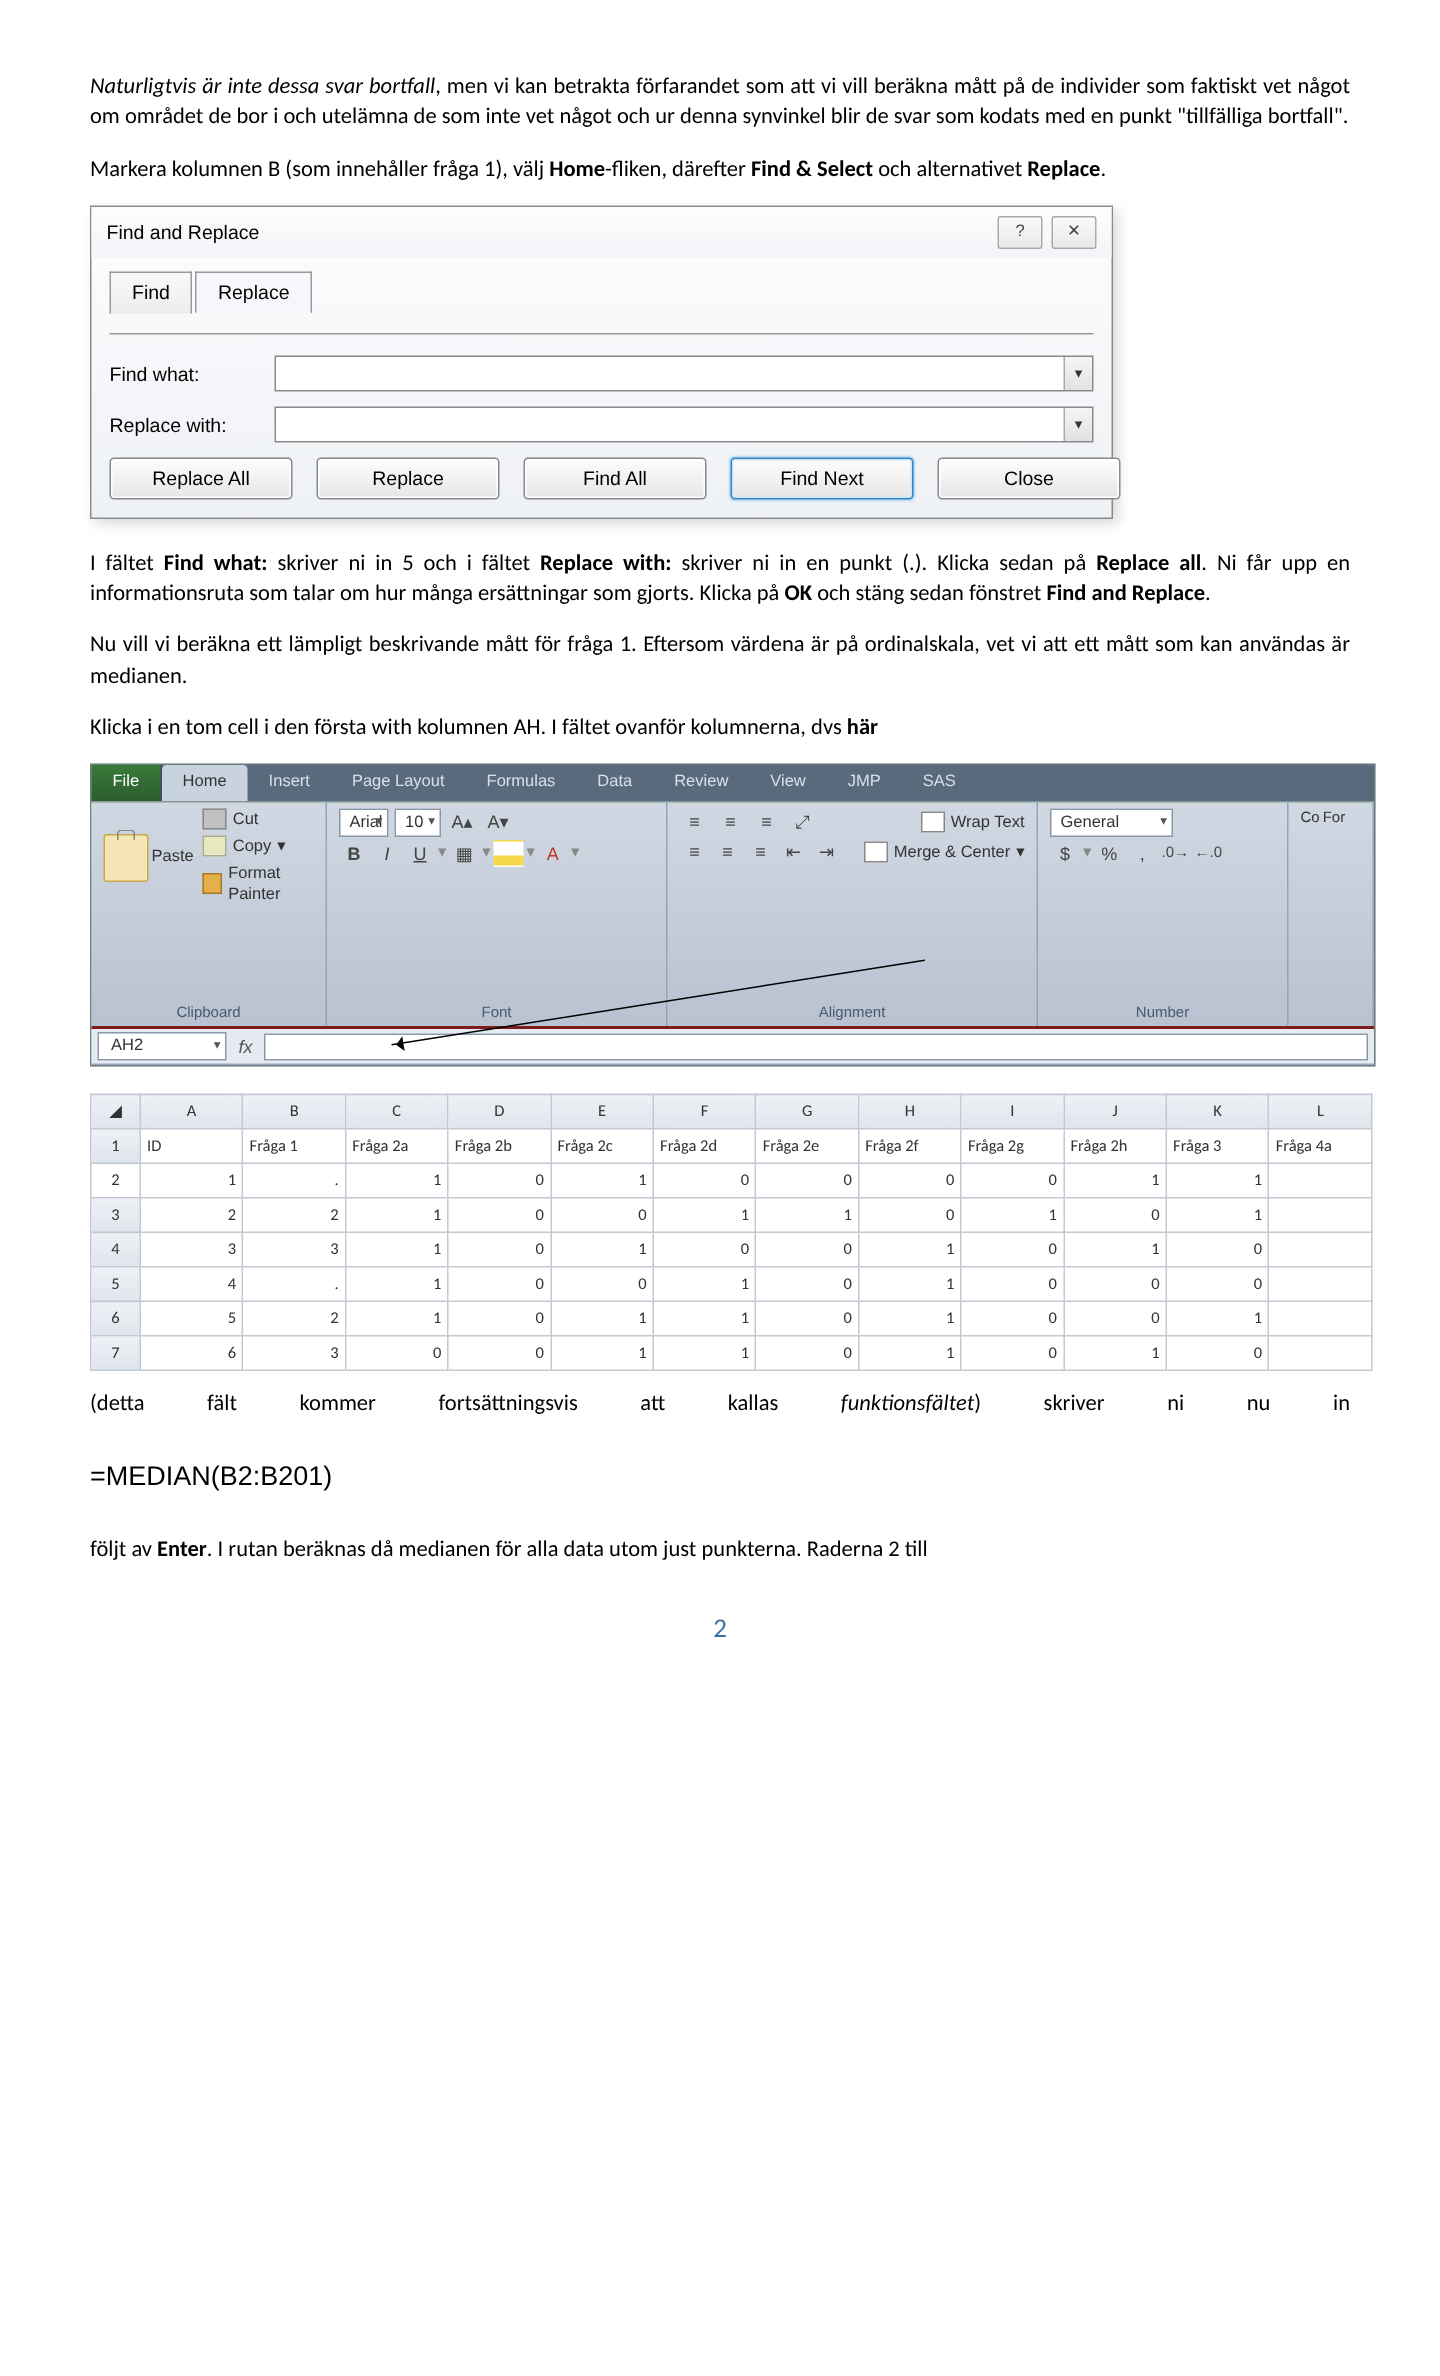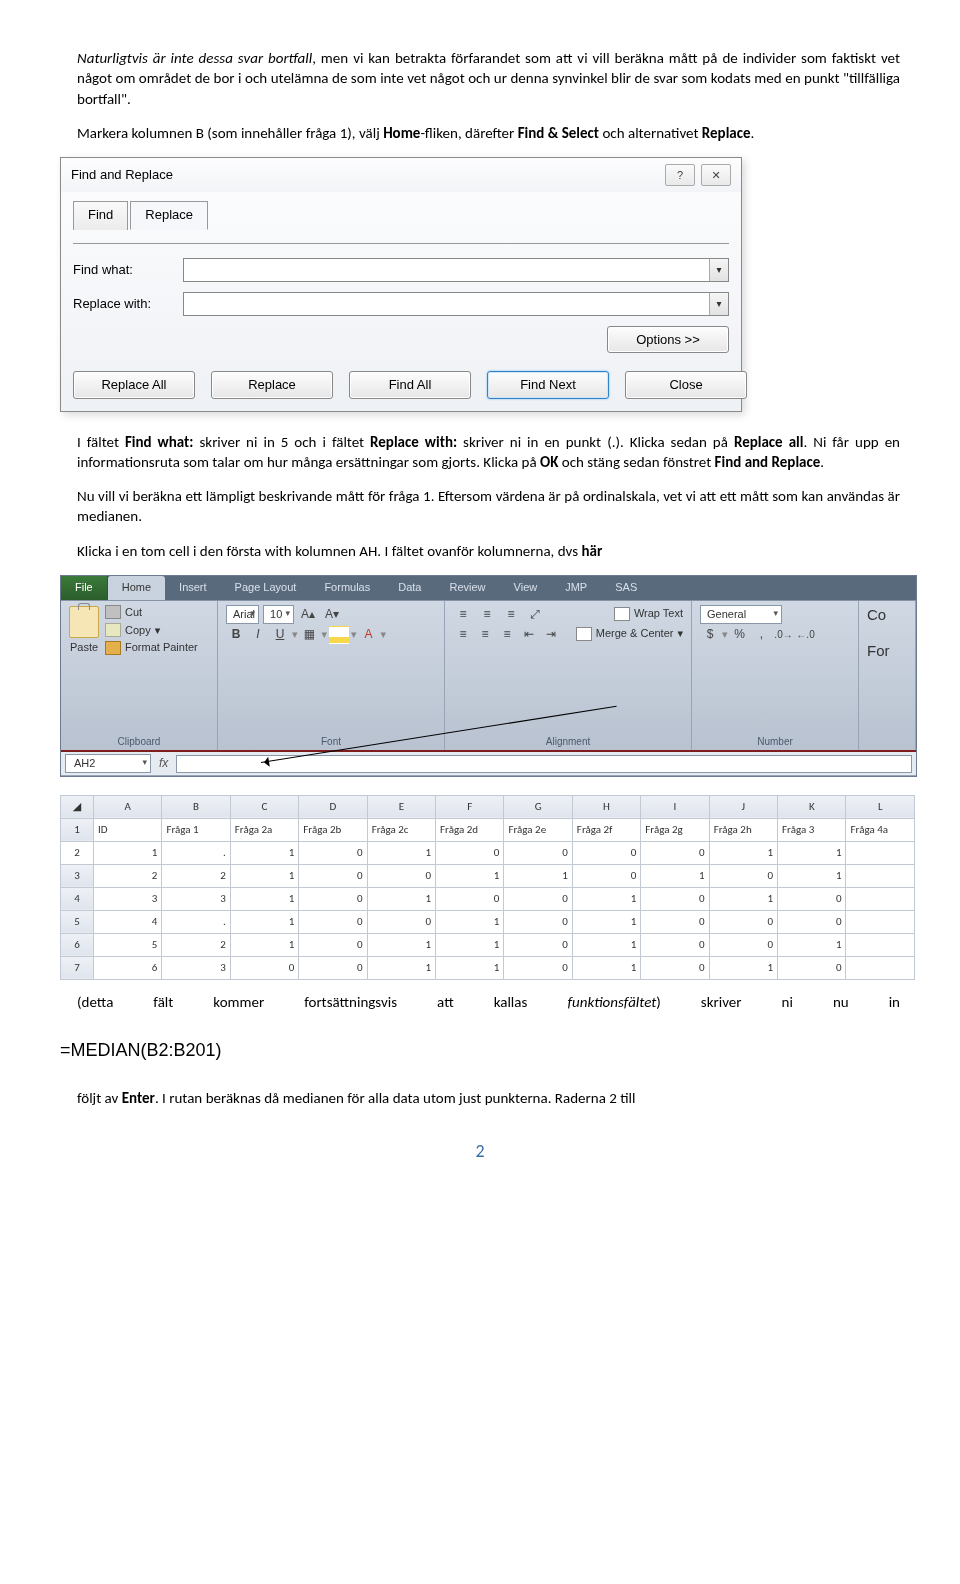--- a/index.html
+++ b/index.html
@@ -6,21 +6,21 @@
     font-family: Calibri, Arial, sans-serif;
     font-size: 15px;
     color: #000;
     margin: 0;
     padding: 48px 60px 40px 60px;
     width: 960px;
     box-sizing: border-box;
     background: #fff;
     line-height: 1.35;
   }
-  p { margin: 0 0 14px 17px; text-align: justify; }
+  p { margin: 0 0 14px 0; text-align: justify; }
   .bold { font-weight: bold; }
   .ital { font-style: italic; }
   .page-num { text-align: center; color: #3a6ea5; margin-top: 30px; font-size: 18px; }
 
   
   .dlg {
     width: 680px;
     border: 1px solid #8a8a8a;
     background: linear-gradient(#fdfdfe,#eef1f5);
     font-family: "Segoe UI", Tahoma, sans-serif;
@@ -250,23 +250,20 @@
           <div class="combo-btn">▾</div>
         </div>
       </div>
       <div class="field-row">
         <label>Replace with:</label>
         <div class="field">
           <input type="text" style="">
           <div class="combo-btn">▾</div>
         </div>
       </div>
-      <div class="opt-row">
-        <div class="dlg-btn"><span>Options &gt;&gt;</span></div>
-      </div>
       <div class="btn-row">
         <div class="dlg-btn"><span>Replace All</span></div>
         <div class="dlg-btn"><span>Replace</span></div>
         <div class="dlg-btn"><span>Find All</span></div>
         <div class="dlg-btn hl"><span>Find Next</span></div>
         <div class="dlg-btn"><span>Close</span></div>
       </div>
     </div>
   </div>
 </div>
@@ -292,21 +289,21 @@
     <div class="ribbon-tab"><span>Review</span></div>
     <div class="ribbon-tab"><span>View</span></div>
     <div class="ribbon-tab"><span>JMP</span></div>
     <div class="ribbon-tab"><span>SAS</span></div>
   </div>
 
   <div class="ribbon-body">
 
     <div class="grp" style="min-width:140px;">
       <div class="grp-inner">
-        <div style="display:flex;flex-direction:column;align-items:center;gap:2px;justify-content:space-between;">
+        <div style="display:flex;flex-direction:row;align-items:center;gap:2px;justify-content:space-between;">
           <div class="clip-icon"></div>
           <span style="font-size:11px;">Paste</span>
         </div>
         <div style="display:flex;flex-direction:column;gap:3px;">
           <div class="small-btn">
               <span class="mini-icon" style="background:#c0c0c0;border-color:#888;"></span>
               <span>Cut</span>
             </div>
           <div class="small-btn"><span class="mini-icon" style="background:#e8e8c0;border-color:#aa9;"></span><span>Copy</span> ▾</div>
           <div class="small-btn">
@@ -377,21 +374,21 @@
           <span class="fmt-btn">%</span>
           <span class="fmt-btn">,</span>
           <span class="fmt-btn" style="font-size:10px;">.0→</span>
           <span class="fmt-btn" style="font-size:10px;">←.0</span>
         </div>
       </div>
       <div class="grp-label">Number</div>
     </div>
 
     <div class="grp" style="min-width:40px;">
-      <div style="display:flex;flex-direction:column;gap:16px;font-size:15px;">
+      <div style="display:flex;gap:2px;font-size:10px;">
         <span>Co</span>
         <span>For</span>
       </div>
       <div class="grp-label">&nbsp;</div>
     </div>
   </div>
 
   <div class="fx-row">
     <span class="name-box"><span>AH2</span></span>
     <span class="fx-label">fx</span>

